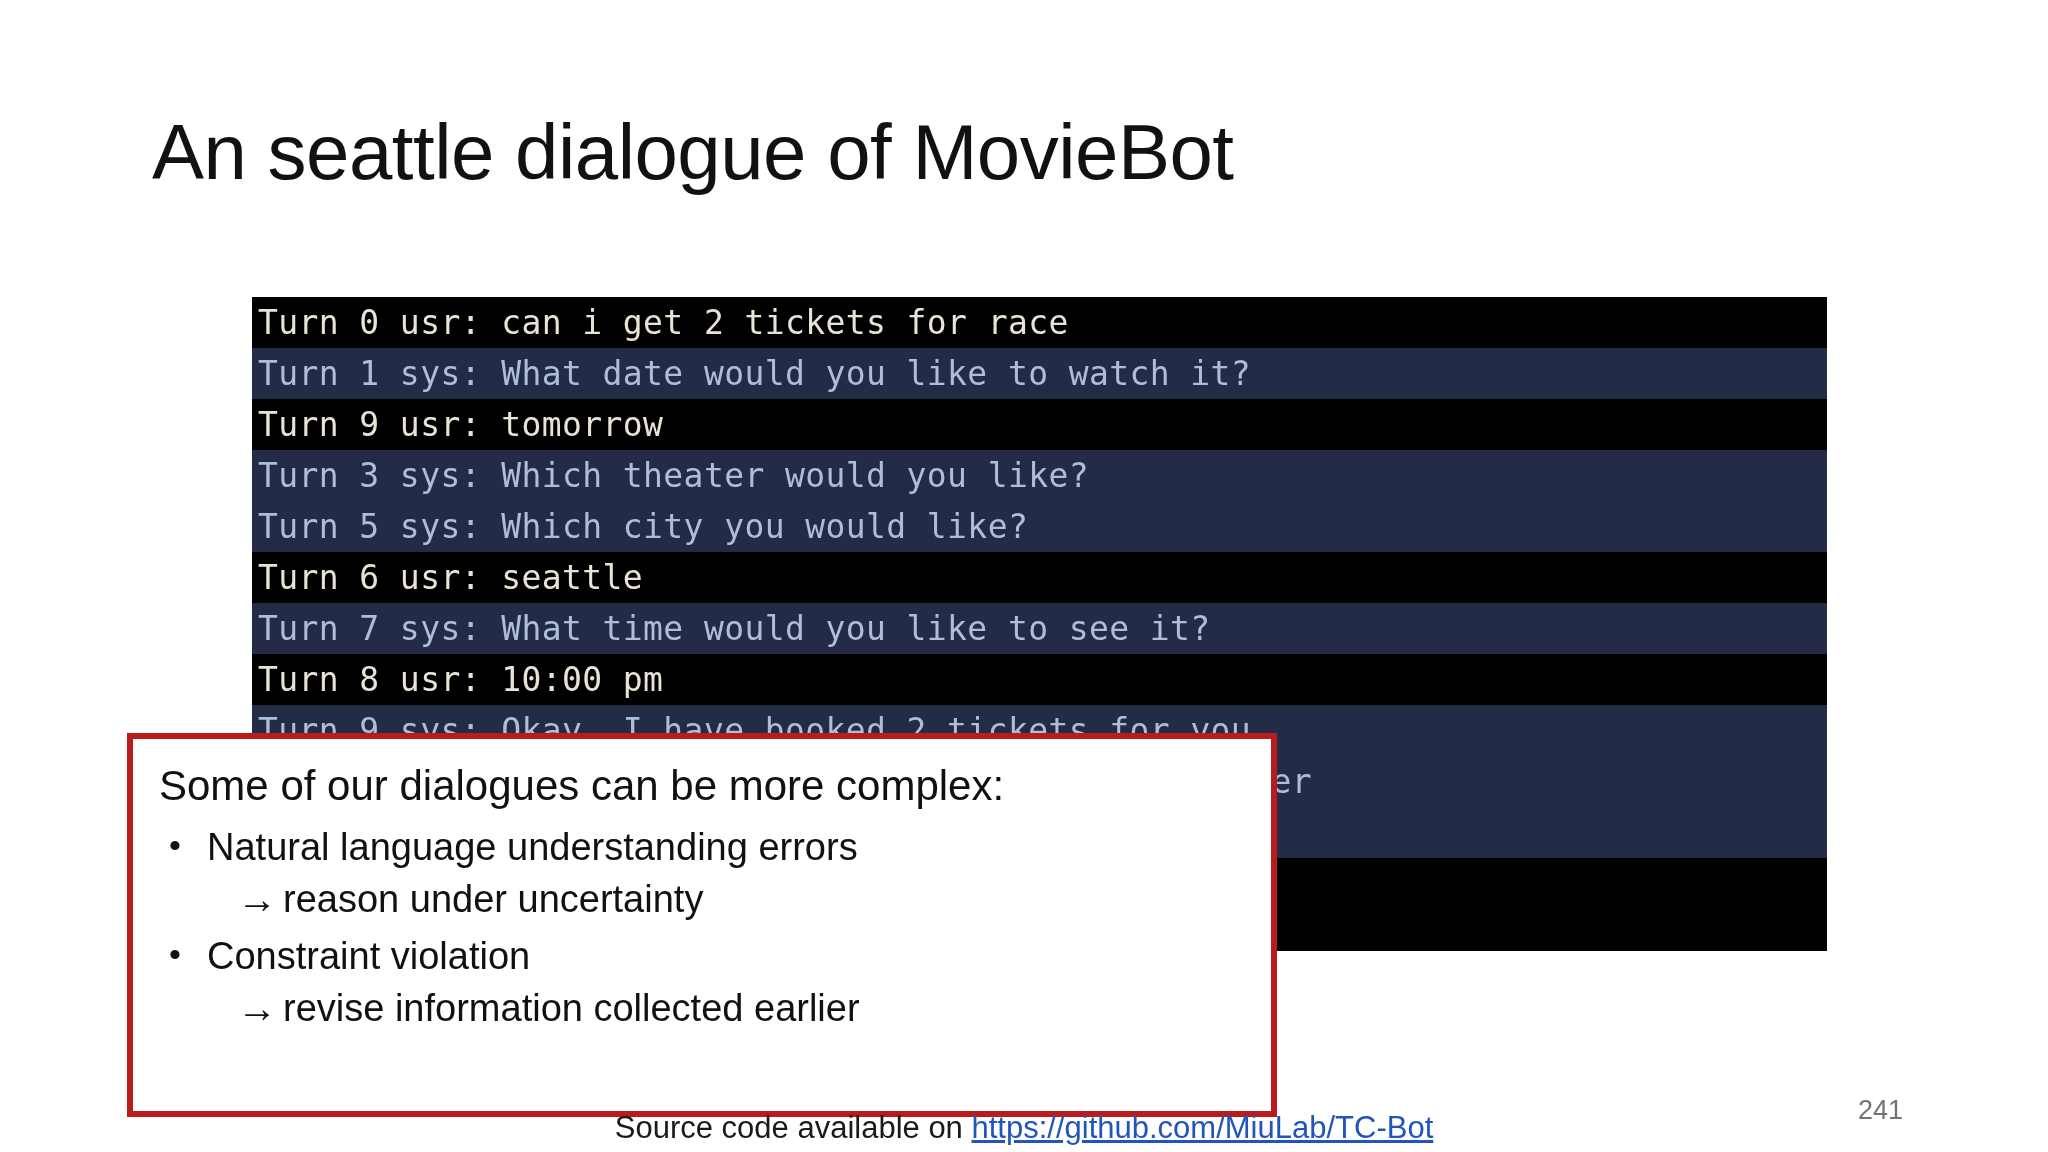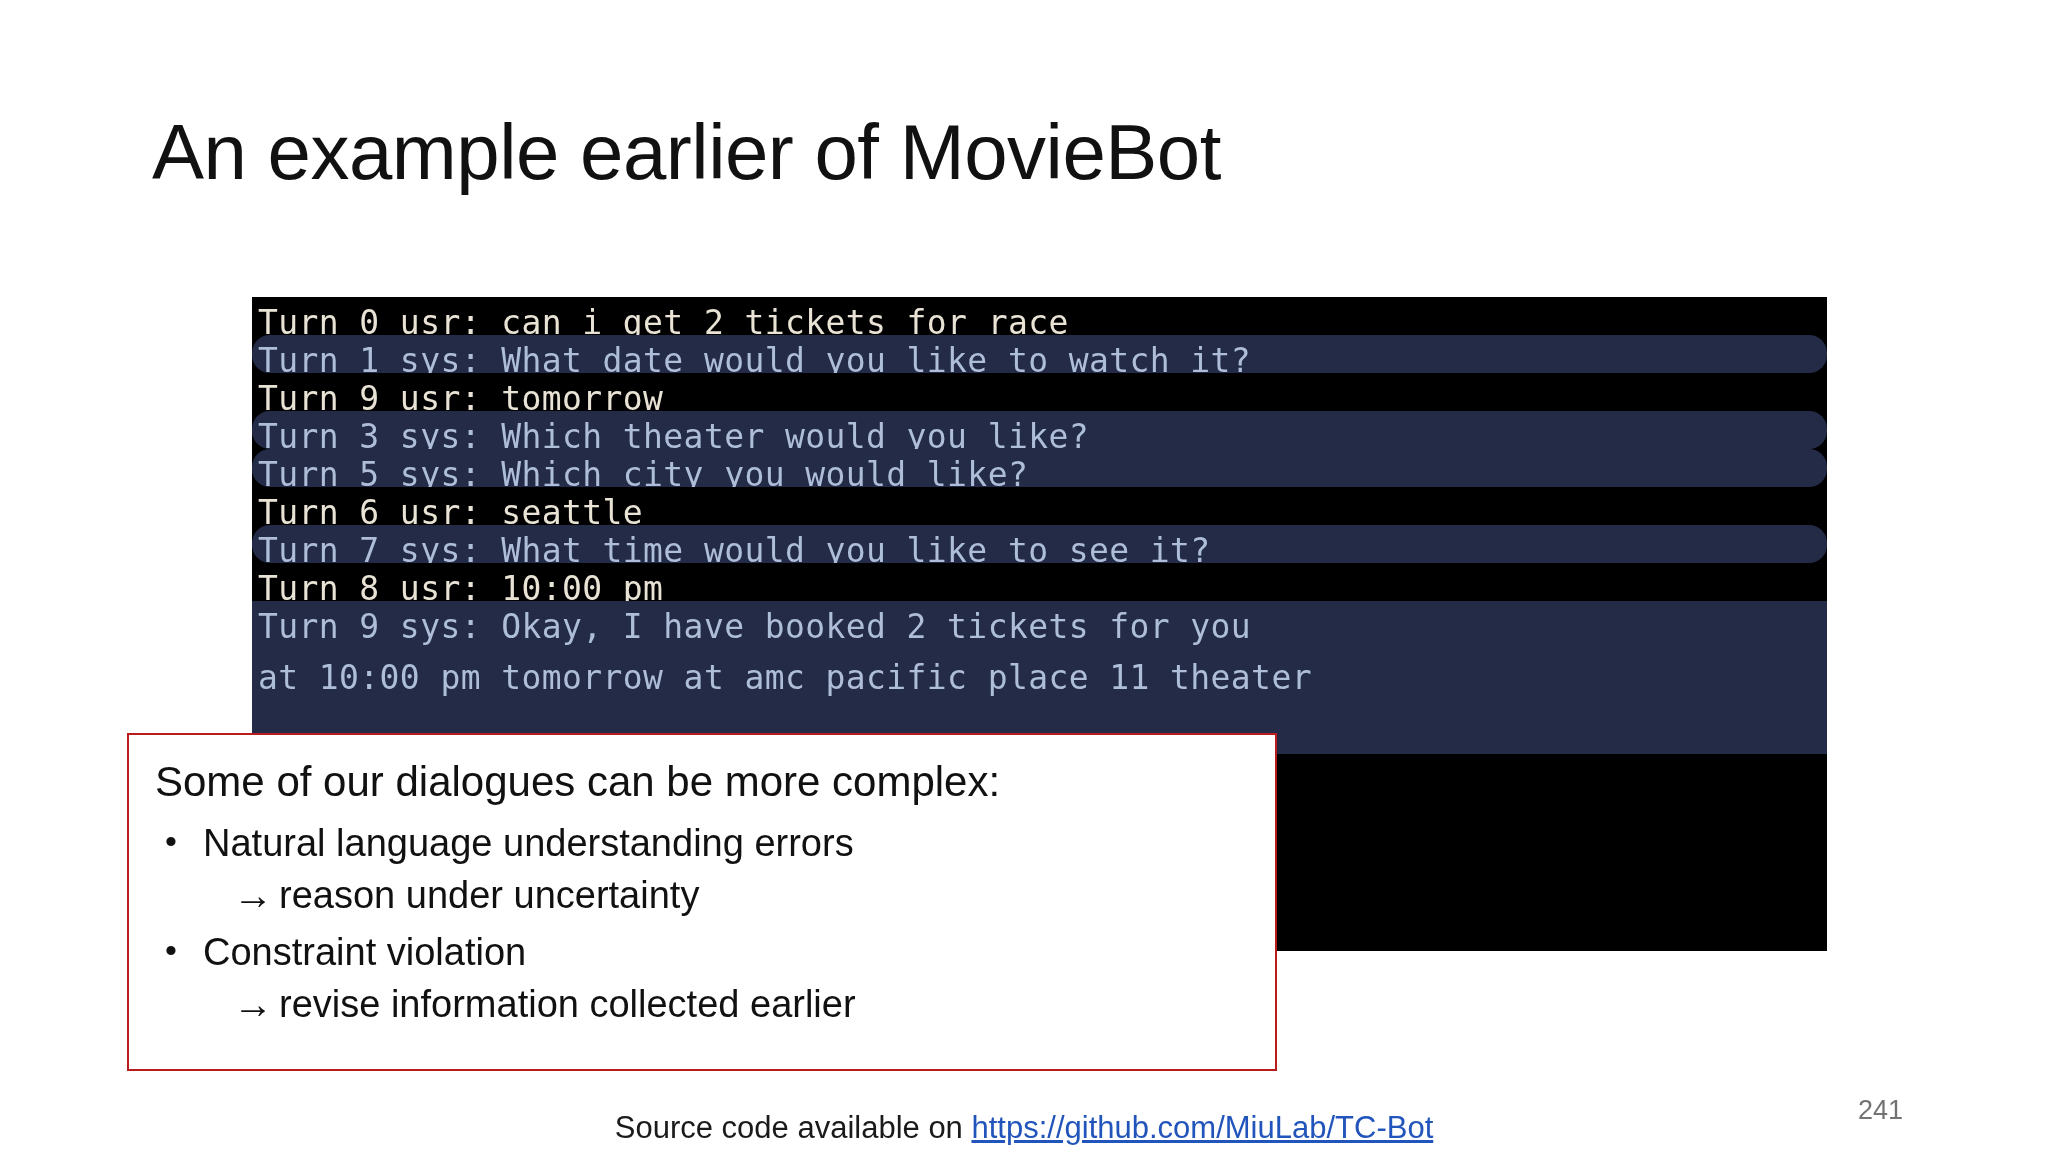--- a/index.html
+++ b/index.html
@@ -38,25 +38,24 @@
     height:654px;
     background:#000000;
     overflow:hidden;
     font-family:"DejaVu Sans Mono", monospace;
     font-size:33px;
     line-height:51px;
     letter-spacing:0.4px;
   }
 
   .term-row {
-    height:38px;
+    height:51px;
     white-space:pre;
     padding-left:6px;
     overflow:hidden;
-    border-radius:18px;
   }
   .term-row.usr {
     background:#000000;
     color:#e9e3d6;
   }
   .term-row.sys {
     background:#232b47;
     color:#aebdd8;
   }
 
@@ -71,23 +70,23 @@
     padding-left:6px;
     overflow:hidden;
   }
 
   
   #callout {
     position:absolute;
     left:127px;
     top:733px;
     width:1150px;
-    height:338px;
+    height:384px;
     background:#ffffff;
-    border:2px solid #b91c1c;
+    border:6px solid #b91c1c;
     padding:22px 26px 0 26px;
   }
 
   #callout-heading {
     font-size:42px;
     font-weight:400;
     color:#111111;
     line-height:1.18;
     white-space:nowrap;
     margin-bottom:12px;
@@ -147,21 +146,21 @@
     position:absolute;
     left:1858px;
     top:1095px;
     font-size:27px;
     color:#737373;
   }
 </style>
 </head>
 <body>
 
-<div id="slide-title">An example earlier of MovieBot</div>
+<div id="slide-title">An seattle dialogue of MovieBot</div>
 
 <div id="terminal">
 
 <div class="term-row usr">Turn 0 usr: can i get 2 tickets for race</div>
     <div class="term-row sys">Turn 1 sys: What date would you like to watch it?</div>
     <div class="term-row usr">Turn 9 usr: tomorrow</div>
     <div class="term-row sys">Turn 3 sys: Which theater would you like?</div>
     <div class="term-row sys">Turn 5 sys: Which city you would like?</div>
     <div class="term-row usr">Turn 6 usr: seattle</div>
     <div class="term-row sys">Turn 7 sys: What time would you like to see it?</div>

